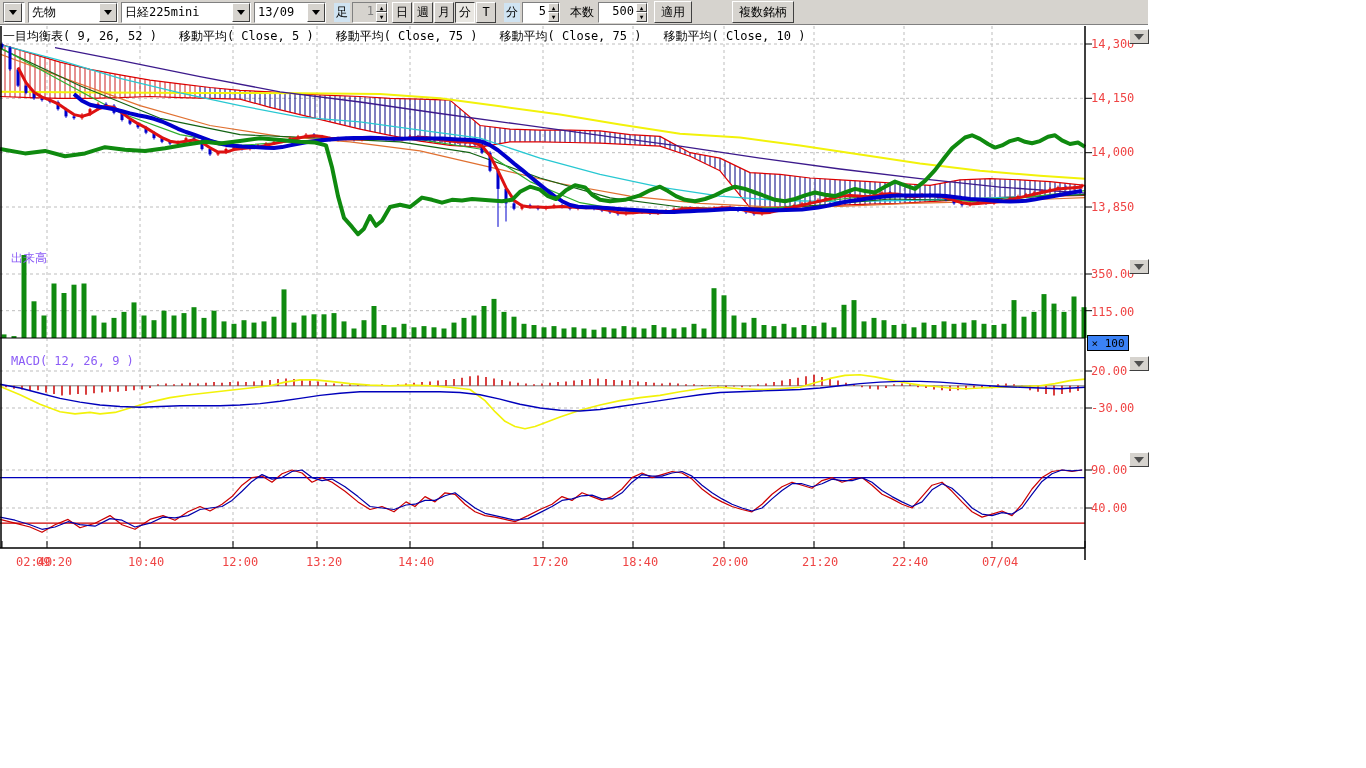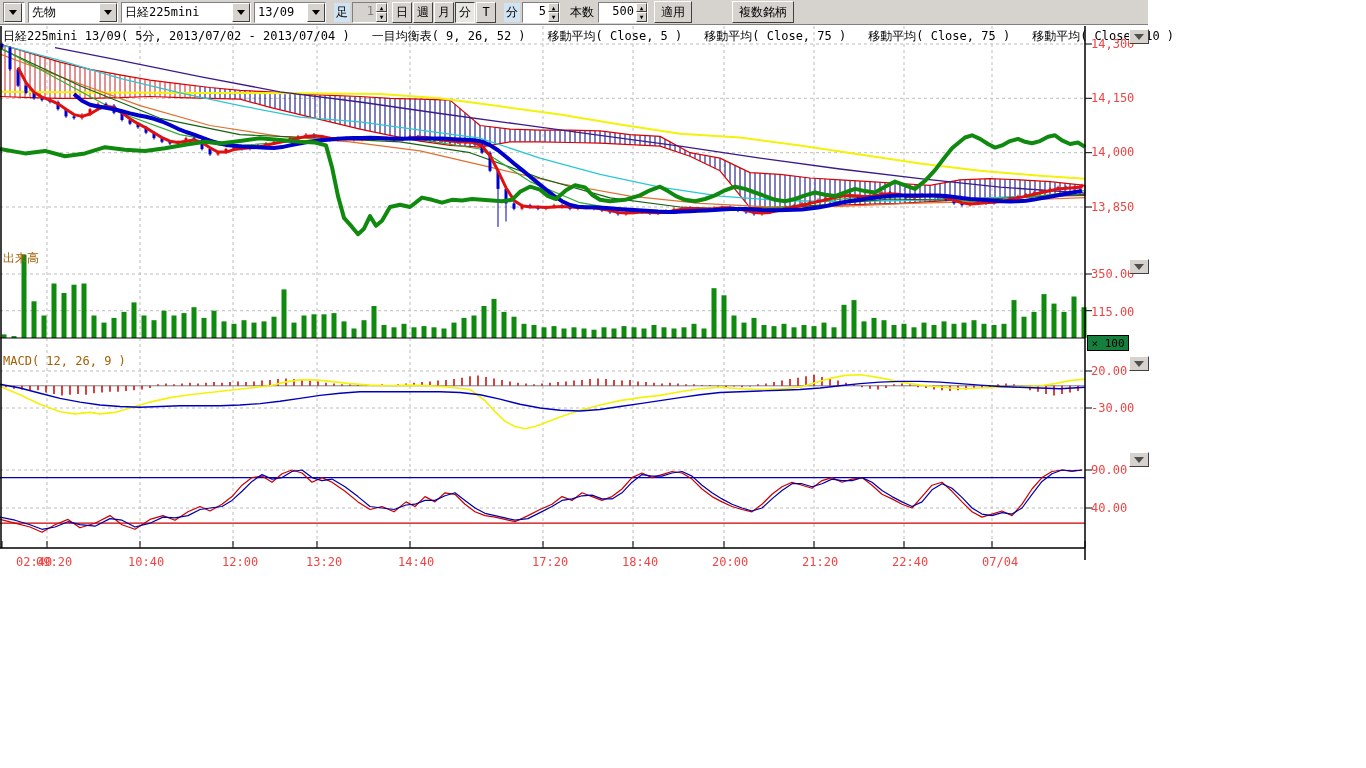--- a/index.html
+++ b/index.html
@@ -24,29 +24,29 @@
   .spin .sbtn{flex:1;font-size:6px;line-height:5px;display:flex;align-items:center;justify-content:center;}
   .spin.disabled{background:#d6d3ce;}
   .spin.disabled .num{color:#808080;background:#d6d3ce;}
   .sqbtn{width:18px;height:19px;margin-left:1px;display:flex;align-items:center;justify-content:center;font-size:12px;cursor:default;}
   .sqbtn.pressed{background:#e9e7e2;border-top:1px solid #404040;border-left:1px solid #404040;
                  border-right:1px solid #ffffff;border-bottom:1px solid #ffffff;}
   .pushbtn{height:20px;display:flex;align-items:center;justify-content:center;font-size:12px;padding:0 6px;margin-left:6px;}
   
   #chart-svg{position:absolute;left:0;top:0;}
   .axlabel{position:absolute;font-size:12px;color:#ef4444;white-space:nowrap;}
-  .panelabel{position:absolute;font-size:12px;color:#a16207;white-space:nowrap;}
+  .panelabel{position:absolute;font-size:12px;color:#8b5cf6;white-space:nowrap;padding-left:8px;}
   .legendrow{position:absolute;display:flex;font-size:12px;color:#000;white-space:nowrap;}
   .legendrow span{margin-right:22px;}
   .dropbtn{position:absolute;width:18px;height:13px;background:#d6d3ce;
            border-top:1px solid #ffffff;border-left:1px solid #ffffff;
            border-right:1px solid #404040;border-bottom:1px solid #404040;
            display:flex;align-items:center;justify-content:center;}
   .dropbtn .tri{width:0;height:0;border-left:5px solid transparent;border-right:5px solid transparent;border-top:6px solid #505050;}
-  .mult-box{position:absolute;border:1px solid #000;background:#15803d;font-size:11px;
+  .mult-box{position:absolute;border:1px solid #000;background:#3b82f6;font-size:11px;
             display:flex;align-items:center;justify-content:center;}
 </style>
 </head>
 <body>
 
 <div class="screen">
 
   <div class="toolbar">
     <div class="combo sunken" style="width:20px">
       <div class="arrowbtn raised">
@@ -921,21 +921,20 @@
       <line x1="543" y1="541" x2="543" y2="548" stroke="#000" stroke-width="1"></line>
       <line x1="633" y1="541" x2="633" y2="548" stroke="#000" stroke-width="1"></line>
       <line x1="724" y1="541" x2="724" y2="548" stroke="#000" stroke-width="1"></line>
       <line x1="814" y1="541" x2="814" y2="548" stroke="#000" stroke-width="1"></line>
       <line x1="904" y1="541" x2="904" y2="548" stroke="#000" stroke-width="1"></line>
       <line x1="992" y1="541" x2="992" y2="548" stroke="#000" stroke-width="1"></line>
       <line x1="1085" y1="541" x2="1085" y2="548" stroke="#000" stroke-width="1"></line>
     </svg>
 
   <div class="legendrow" style="left:3px;top:28px">
-    <span>日経225mini 13/09( 5分, 2013/07/02 - 2013/07/04 )</span>
     <span>一目均衡表( 9, 26, 52 )</span>
     <span>移動平均( Close, 5 )</span>
     <span>移動平均( Close, 75 )</span>
     <span>移動平均( Close, 75 )</span>
     <span>移動平均( Close, 10 )</span>
   </div>
 
   <div class="panelabel" style="left:3px;top:250px">出来高</div>
   <div class="panelabel" style="left:3px;top:354px">MACD( 12, 26, 9 )</div>
 

